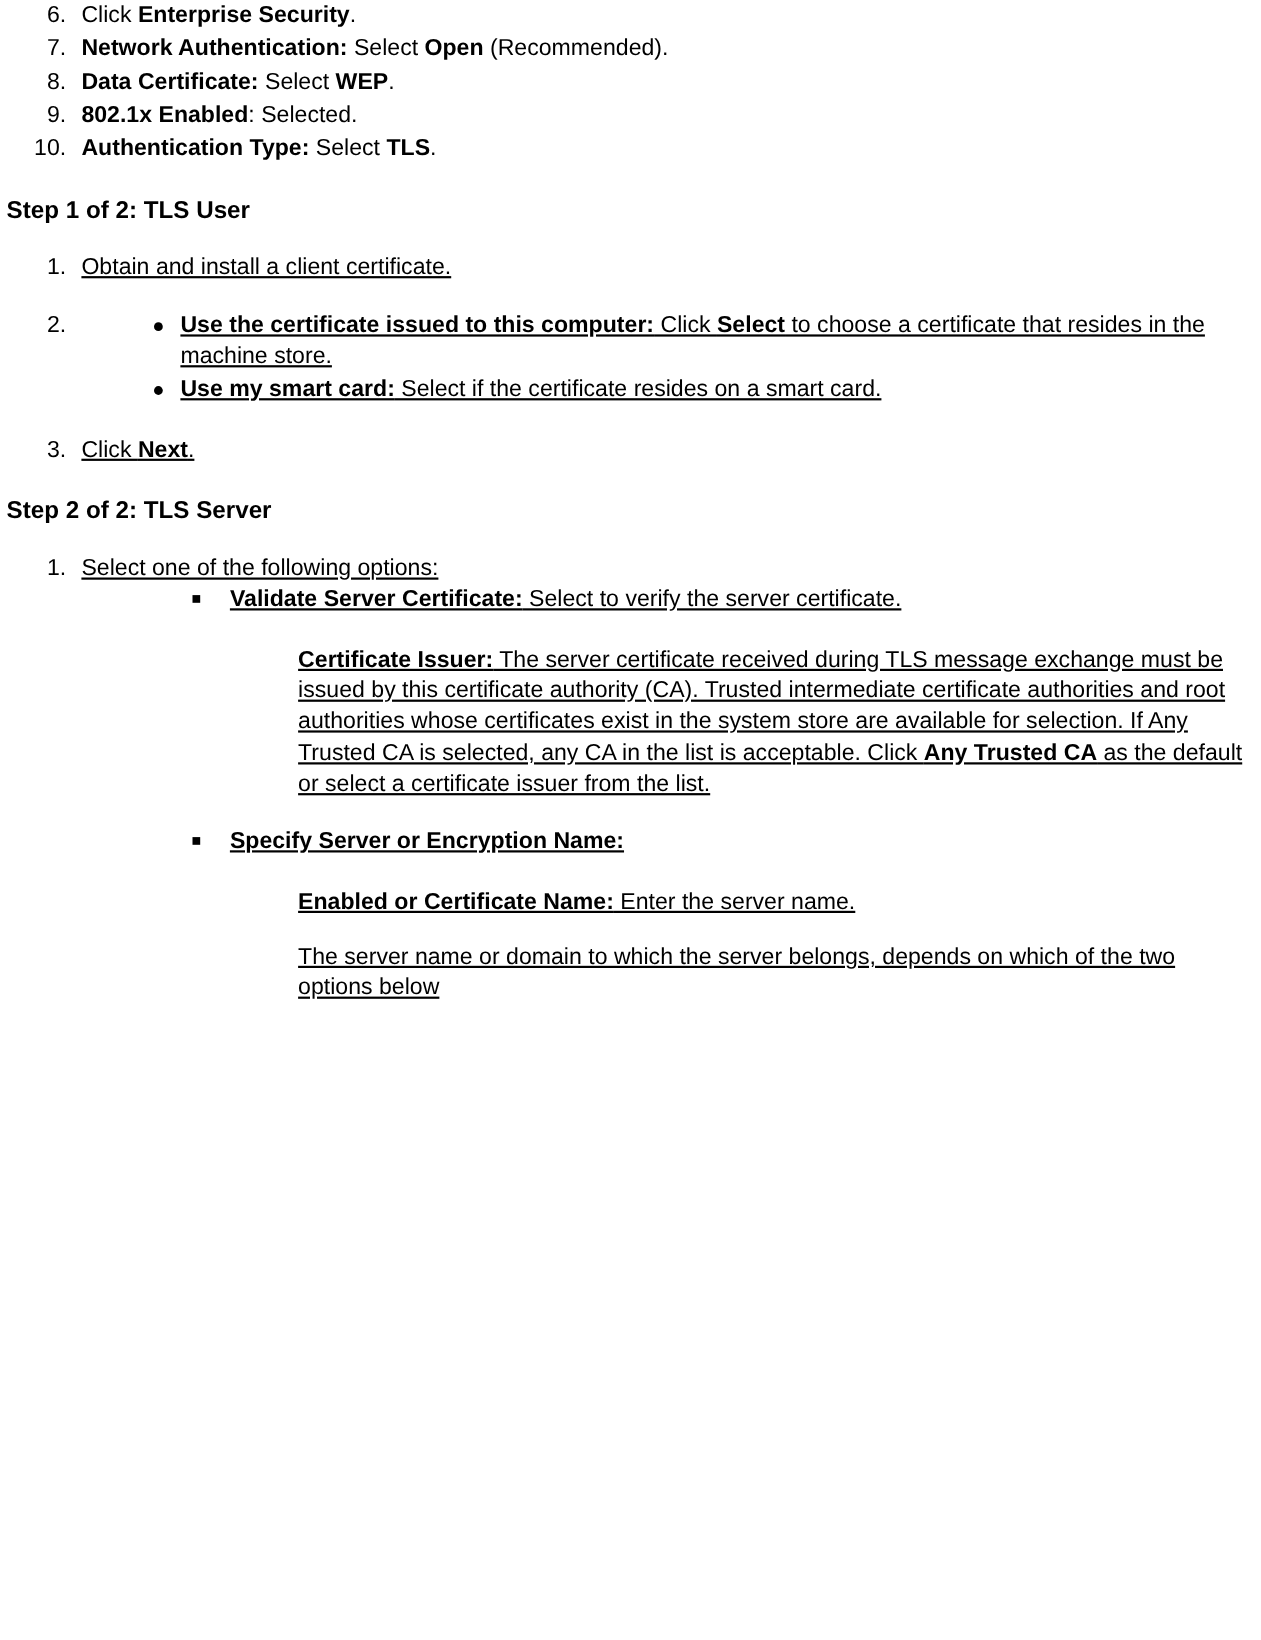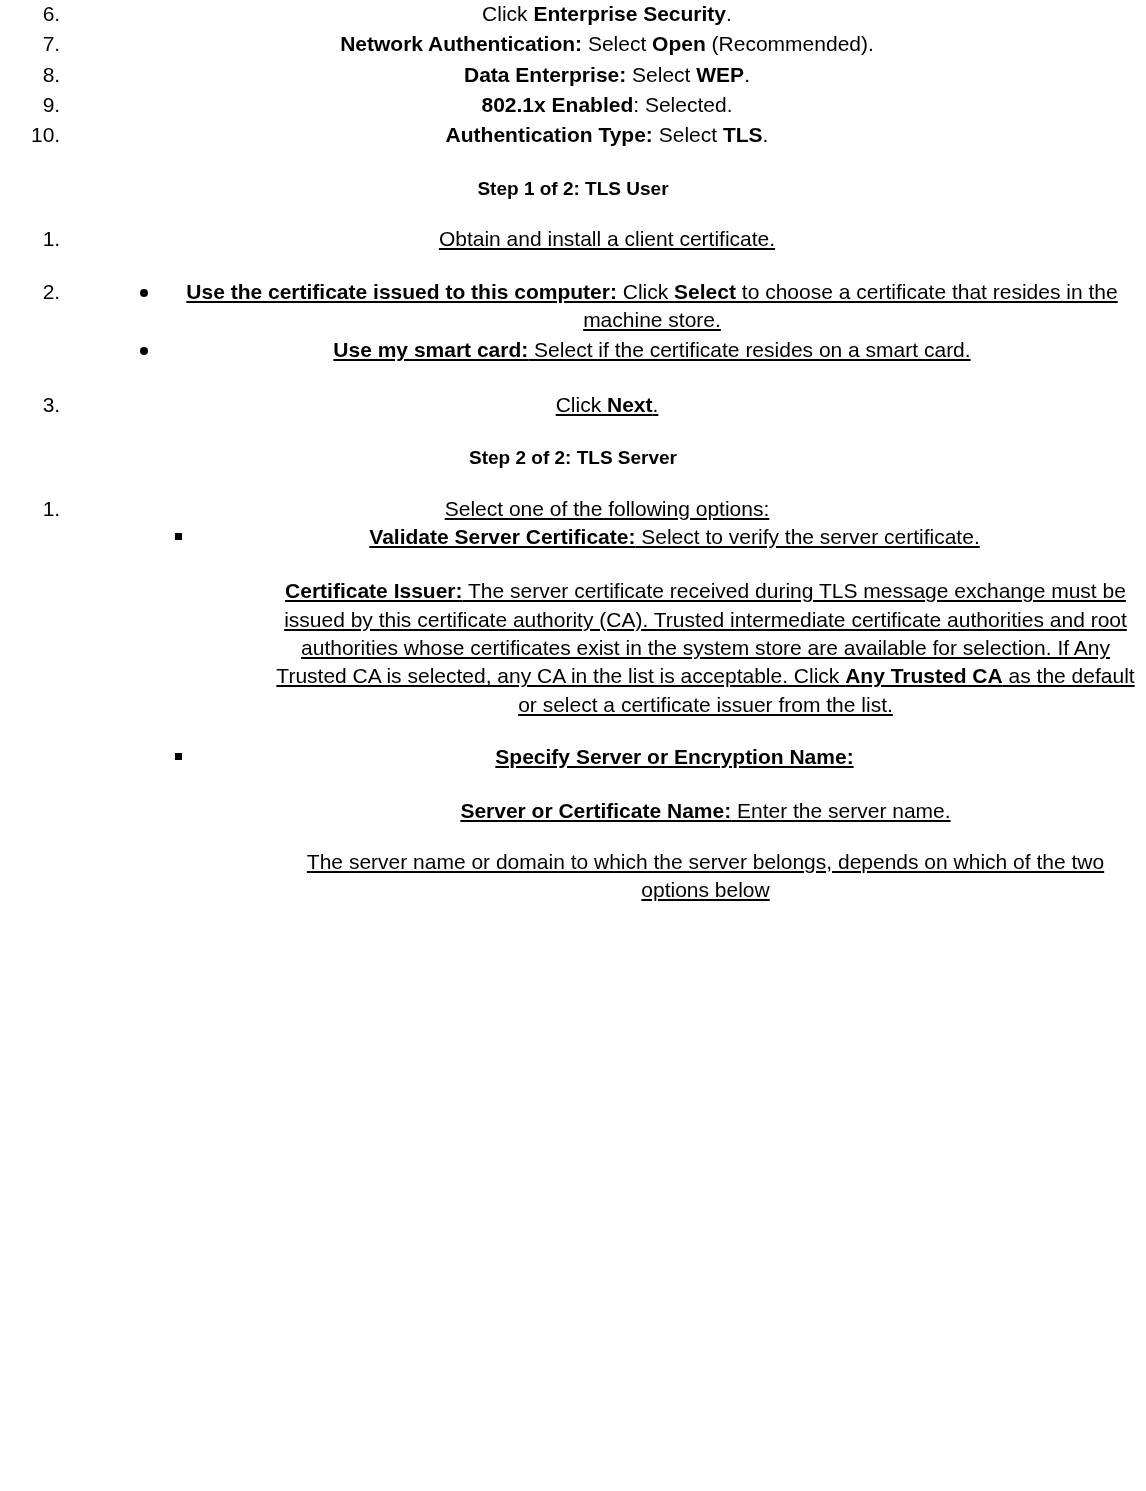--- a/index.html
+++ b/index.html
@@ -6,41 +6,40 @@
       font-family: Verdana, Geneva, sans-serif;
       font-size: 21px;
       line-height: 1.35;
       color: #000;
       margin: 0;
       padding: 0;
       max-width: 1146px;
     }
     .content {
       padding: 0 6px 0 0;
-      text-align: center;
     }
     ol.main-list {
       margin: 0;
       padding-left: 66px;
     }
     ol.main-list > li {
       padding-left: 8px;
       margin-bottom: 2px;
     }
     ol.sub-list {
       margin: 0;
       padding-left: 66px;
     }
     ol.sub-list > li {
       padding-left: 8px;
       margin-bottom: 2px;
       text-decoration: underline;
     }
     h3.step-heading {
-      font-size: 19px;
+      font-size: 22px;
       font-weight: bold;
       margin: 26px 0 24px 6px;
     }
     ul.bullet-list {
       list-style: none;
       margin: 0;
       padding-left: 60px;
     }
     ul.bullet-list > li {
       position: relative;
@@ -89,21 +88,21 @@
 <div class="content">
 
   <ol class="main-list" start="6">
     <li value="6">
       <span>Click </span><b>Enterprise Security</b><span>.</span>
     </li>
     <li value="7">
       <b>Network Authentication:</b><span> Select </span><b>Open</b><span> (Recommended).</span>
     </li>
     <li value="8">
-      <b>Data Enterprise:</b><span> Select </span><b>WEP</b><span>.</span>
+      <b>Data Certificate:</b><span> Select </span><b>WEP</b><span>.</span>
     </li>
     <li value="9">
       <b>802.1x Enabled</b><span>: Selected.</span>
     </li>
     <li value="10">
       <b>Authentication Type:</b><span> Select </span><b>TLS</b><span>.</span>
     </li>
   </ol>
 
   <h3 class="step-heading">Step 1 of 2: TLS User</h3>
@@ -138,21 +137,21 @@
         <li>
           <b>Validate Server Certificate:</b><span> Select to verify the server certificate.</span>
           <div class="nested-block">
             <b>Certificate Issuer:</b><span> The server certificate received during TLS message exchange must be issued by this certificate authority (CA). Trusted intermediate certificate authorities and root authorities whose certificates exist in the system store are available for selection. If Any Trusted CA is selected, any CA in the list is acceptable. Click </span><b>Any Trusted CA</b><span> as the default or select a certificate issuer from the list.</span>
           </div>
           <div class="list-gap"></div>
         </li>
         <li>
           <b>Specify Server or Encryption Name:</b>
           <div class="nested-block">
-            <b>Server or Certificate Name:</b><span> Enter the server name.</span>
+            <b>Enabled or Certificate Name:</b><span> Enter the server name.</span>
             <div class="list-gap"></div>
             <span>The server name or domain to which the server belongs, depends on which of the two options below</span>
           </div>
         </li>
       </ul>
     </li>
   </ol>
 
 </div>
 

